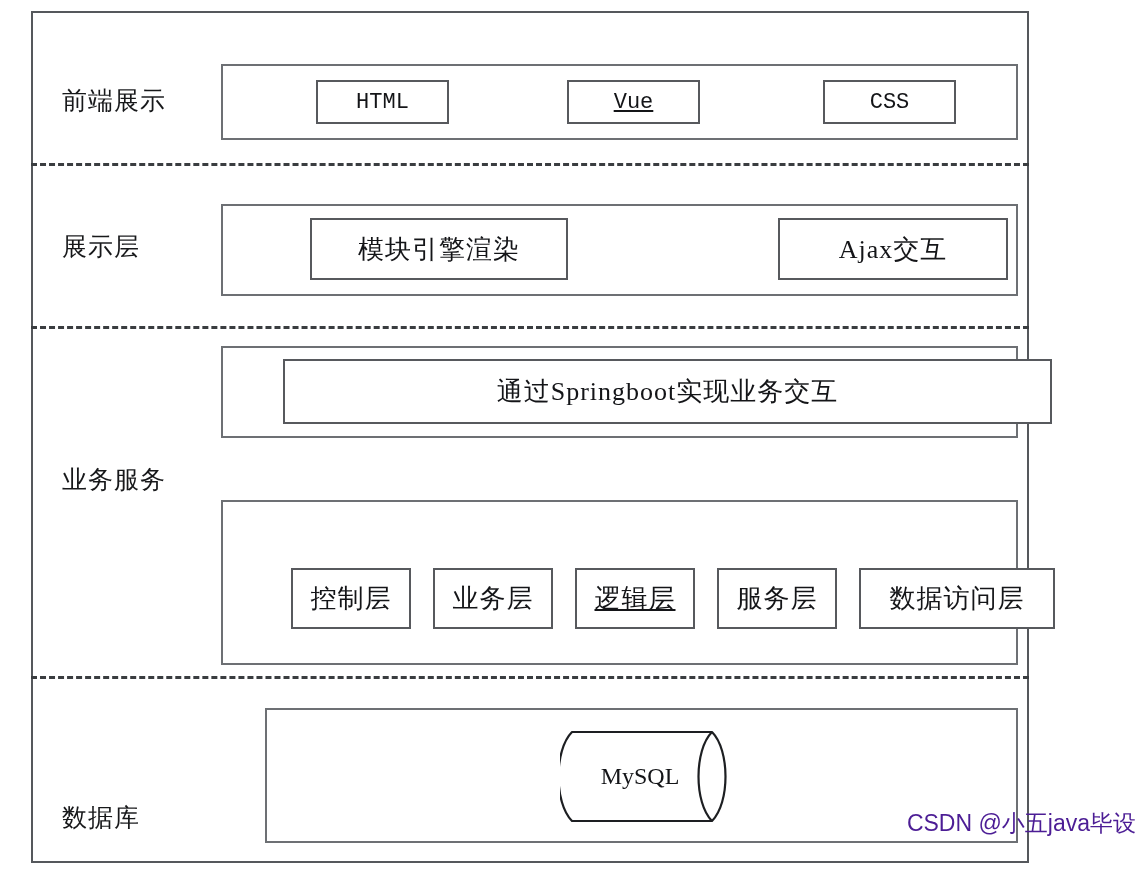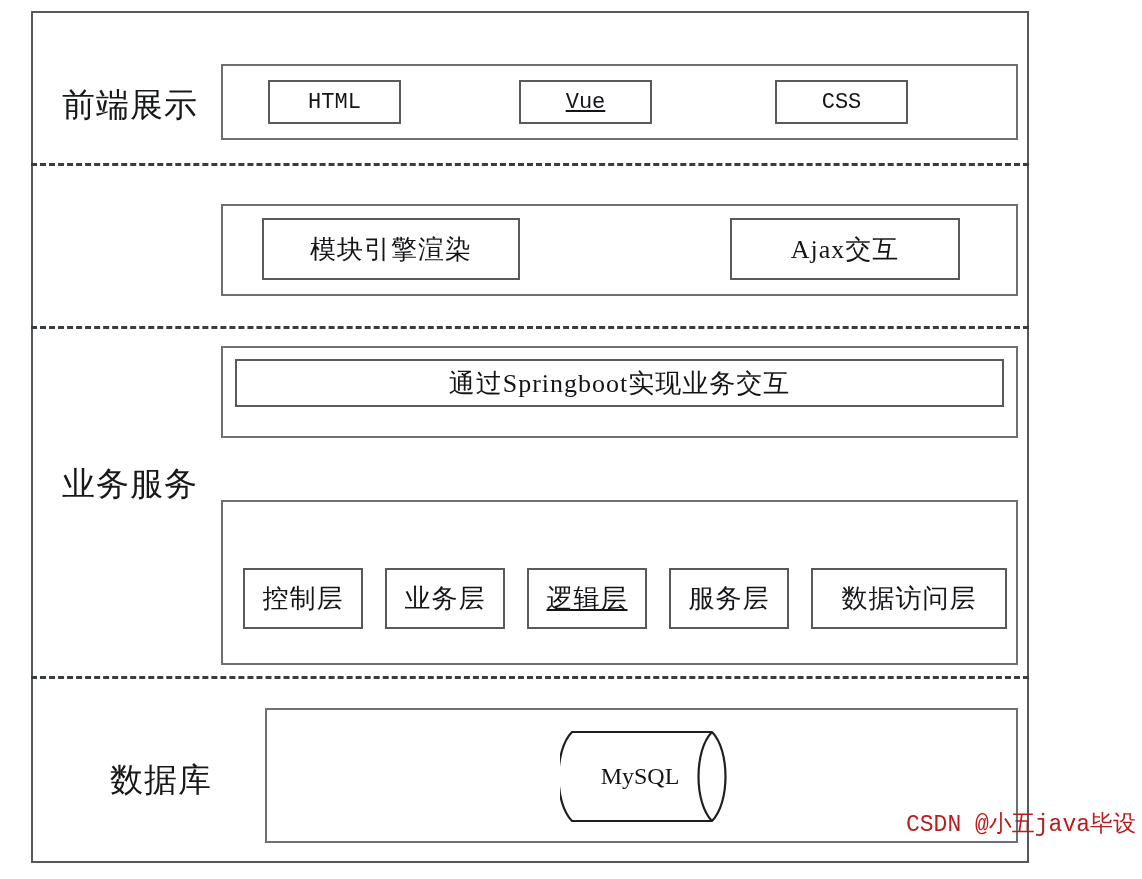--- a/index.html
+++ b/index.html
@@ -45,31 +45,31 @@
   .divider.d1 { top: 163px; }
   .divider.d2 { top: 326px; }
   .divider.d3 { top: 676px; }
 
   
   .layer-label {
     position: absolute;
     left: 62px;
     width: 150px;
     text-align: left;
-    font-size: 33px;
+    font-size: 25px;
     line-height: 1.1;
     color: #17181a;
     font-family: "Liberation Serif", "DejaVu Serif", serif;
     letter-spacing: 1px;
     white-space: nowrap;
   }
   .layer-label.l1 { top: 87px; }
   .layer-label.l2 { top: 233px; }
   .layer-label.l3 { top: 466px; }
-  .layer-label.l4 { top: 762px; text-align: right; }
+  .layer-label.l4 { top: 804px; }
 
   
   .panel {
     position: absolute;
     border: 2px solid #6d7074;
     box-sizing: border-box;
     background: #fff;
   }
 
   .node-box {
@@ -77,38 +77,39 @@
     border: 2px solid #57595d;
     box-sizing: border-box;
     background: #fff;
     display: flex;
     align-items: center;
     justify-content: center;
     font-size: 25px;
     color: #141518;
     white-space: nowrap;
     font-family: "Liberation Serif", "DejaVu Serif", serif;
+    margin-left: 48px;
   }
   .node-box.cjk { font-size: 26px; letter-spacing: 1px; }
   .node-box.mono-ish { font-family: "Liberation Mono", "DejaVu Sans Mono", monospace; font-size: 22px; }
 
   
   .panel.row1-panel { left: 221px; top: 64px; width: 797px; height: 76px; }
   .box-html { left: 268px; top: 80px; width: 133px; height: 44px; }
   .box-vue  { left: 519px; top: 80px; width: 133px; height: 44px; text-decoration: underline; }
   .box-css  { left: 775px; top: 80px; width: 133px; height: 44px; }
 
   
   .panel.row2-panel { left: 221px; top: 204px; width: 797px; height: 92px; }
   .box-tmpl { left: 262px; top: 218px; width: 258px; height: 62px; }
   .box-ajax { left: 730px; top: 218px; width: 230px; height: 62px; }
 
   
   .panel.row3-top { left: 221px; top: 346px; width: 797px; height: 92px; }
-  .box-springboot { left: 235px; top: 359px; width: 769px; height: 48px; }
+  .box-springboot { left: 235px; top: 359px; width: 769px; height: 65px; }
 
   .panel.row3-bottom { left: 221px; top: 500px; width: 797px; height: 165px; }
   .box-svc {
     top: 568px;
     height: 61px;
   }
   .box-svc.s1 { left: 243px; width: 120px; }
   .box-svc.s2 { left: 385px; width: 120px; }
   .box-svc.s3 { left: 527px; width: 120px; text-decoration: underline; }
   .box-svc.s4 { left: 669px; width: 120px; text-align: center; }
@@ -139,34 +140,35 @@
     font-family: "Liberation Serif", "DejaVu Serif", serif;
     pointer-events: none;
   }
 
   
   .watermark {
     position: absolute;
     right: 6px;
     top: 808px;
     font-size: 23px;
-    color: #b91c1c;
-    font-family: Liberation Mono, monospace;
+    color: #4c1d95;
+    font-family: Liberation Sans, sans-serif;
     white-space: nowrap;
     letter-spacing: 0px;
   }
 </style>
 </head>
 <body>
 
 <div id="diagram-root">
 
   <div class="outer-frame"></div>
 
   <div class="layer-label l1">前端展示</div>
+  <div class="layer-label l2">展示层</div>
   <div class="layer-label l3">业务服务</div>
   <div class="layer-label l4">数据库</div>
 
   <div class="panel row1-panel"></div>
   <div class="node-box box-html mono-ish">HTML</div>
   <div class="node-box box-vue mono-ish">Vue</div>
   <div class="node-box box-css mono-ish">CSS</div>
 
   <div class="divider d1"></div>
 

